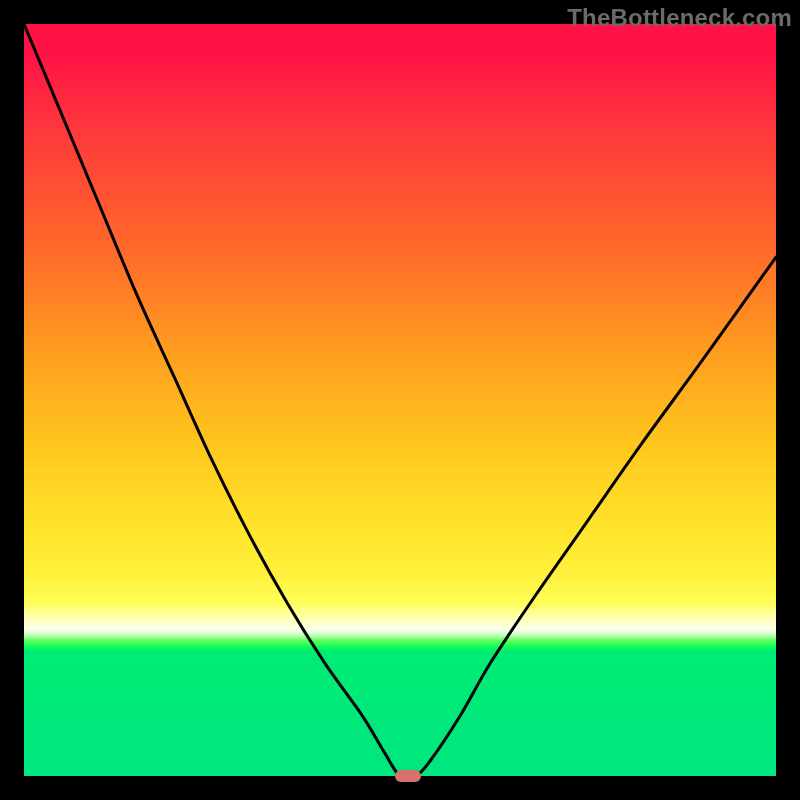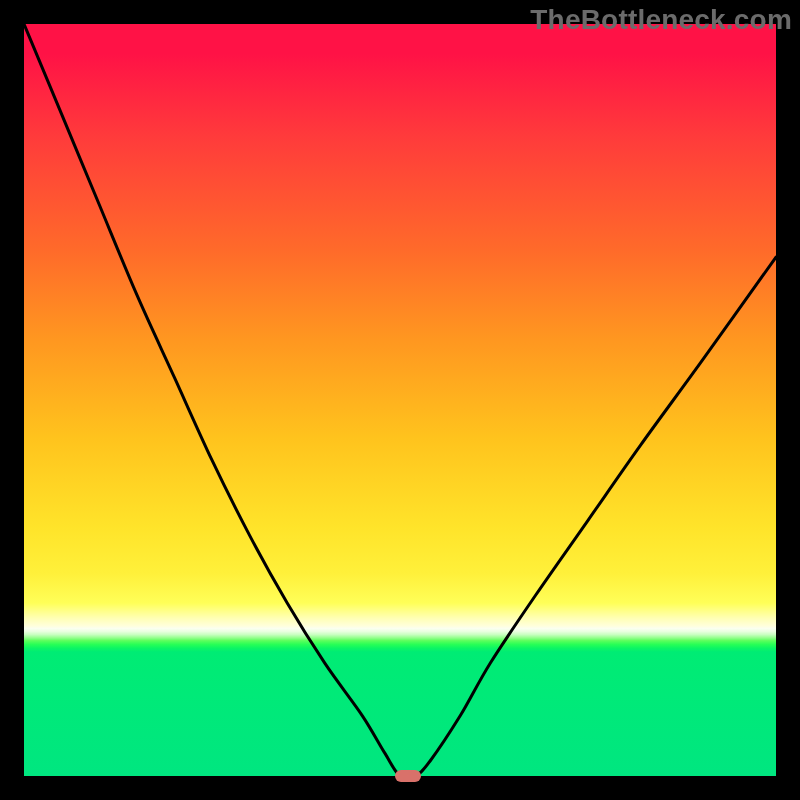--- a/index.html
+++ b/index.html
@@ -45,21 +45,21 @@
       #0cf564 83%,
       #00ec74 83.5%,
       #00e680 100%
     );
   }
   .watermark {
     position: absolute;
     top: 4px;
     right: 8px;
     color: #6b6b6b;
-    font-size: 28px;
+    font-size: 24px;
     font-weight: 600;
     letter-spacing: 0.2px;
     user-select: none;
   }
   svg.curve {
     position: absolute;
     left: 0;
     top: 0;
     width: 752px;
     height: 752px;

